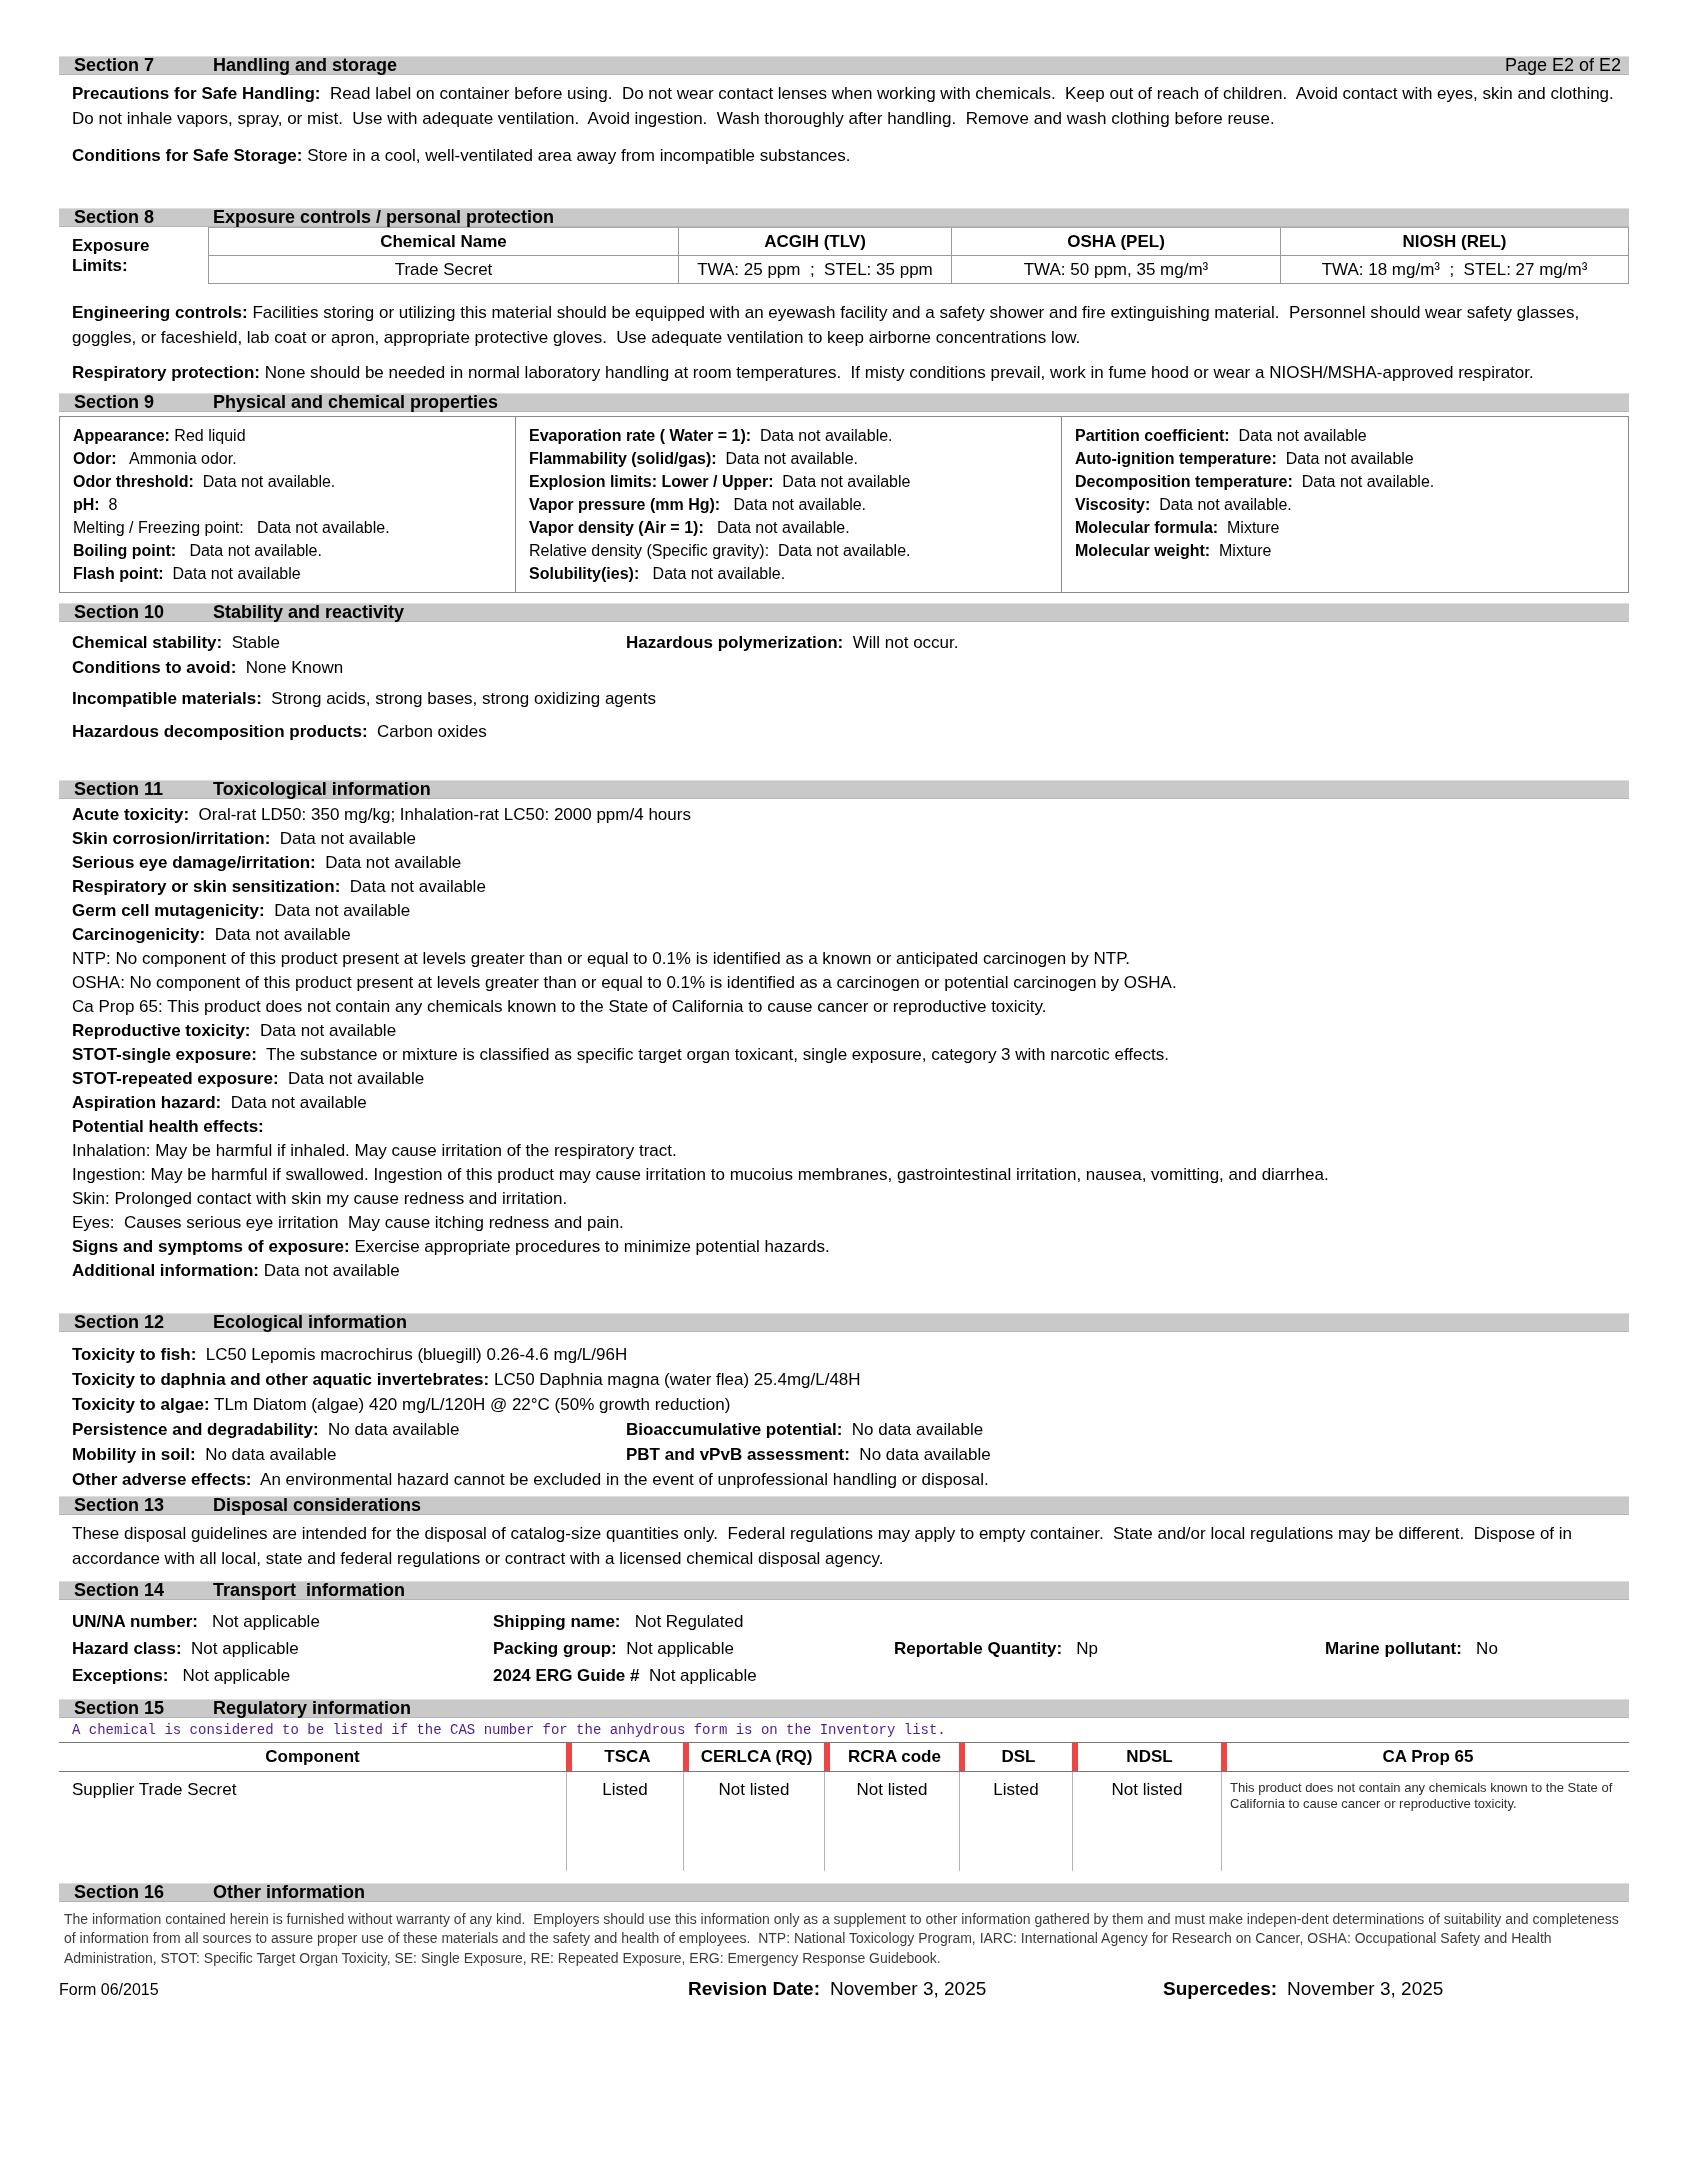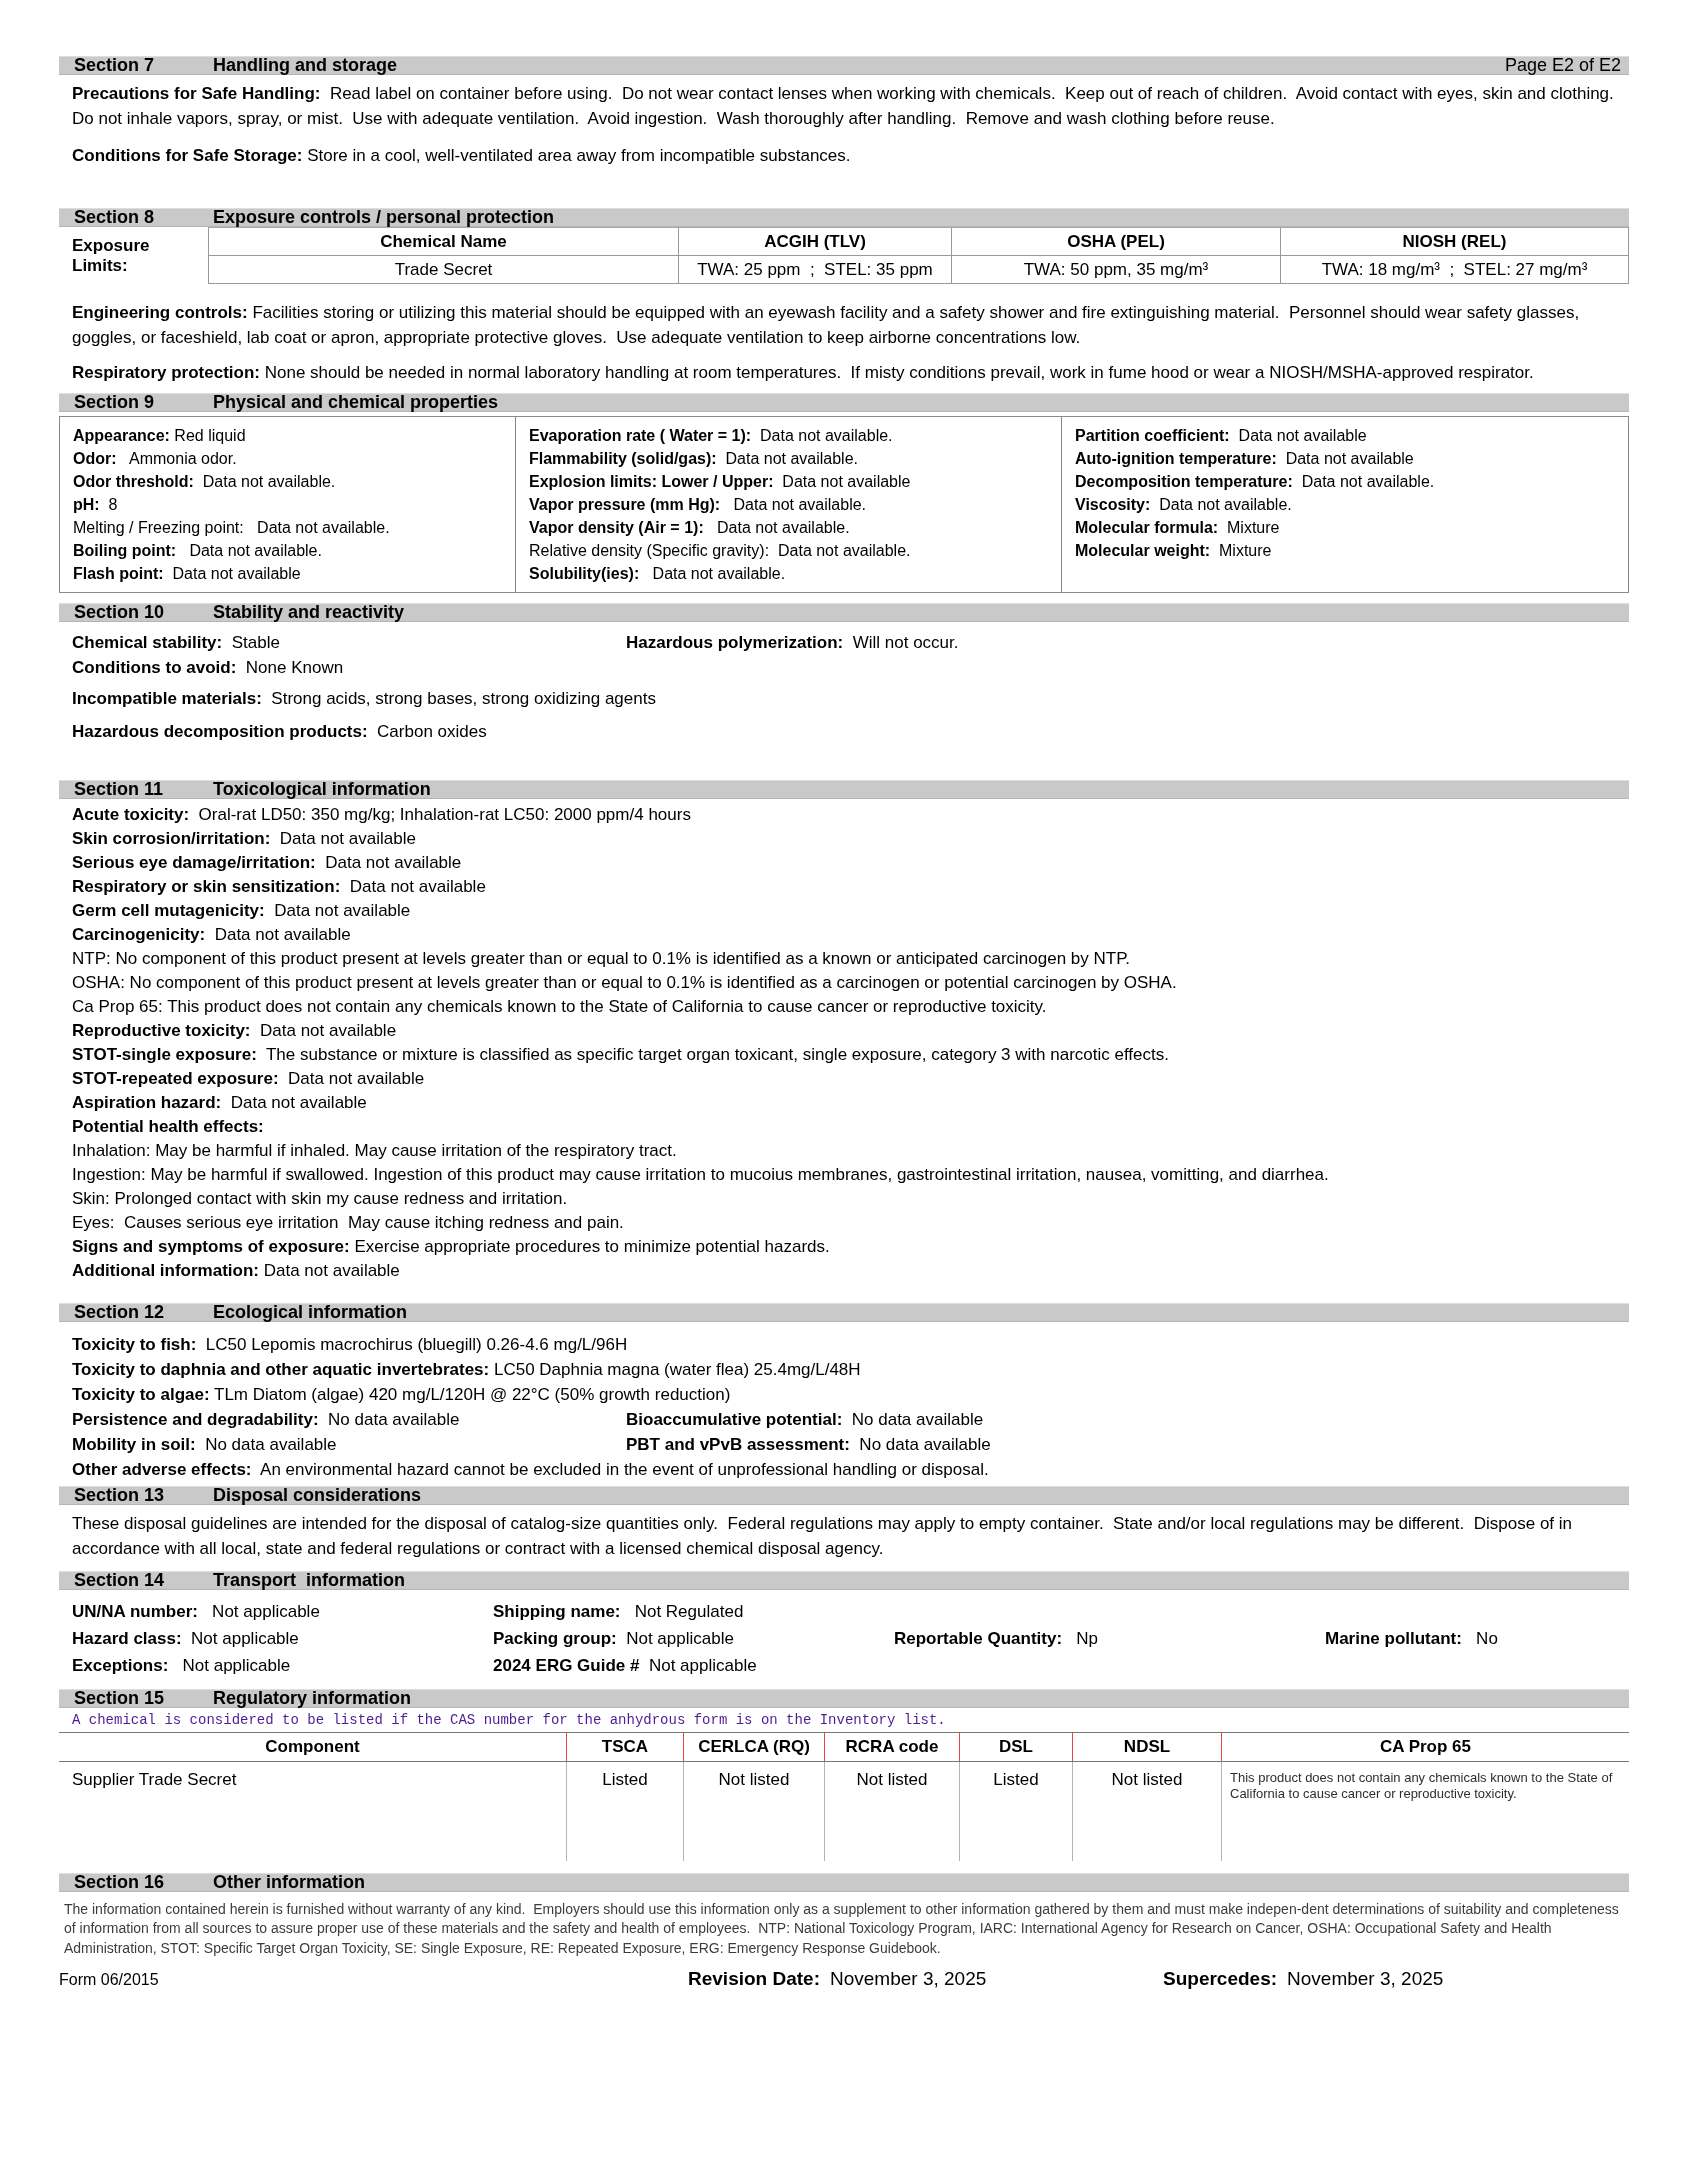--- a/index.html
+++ b/index.html
@@ -45,37 +45,37 @@
   
   .tox .kv{line-height:24px;}
   
   .note{font-size:14px;color:#4c1d95;padding-left:13px;line-height:19px;margin-top:3px;font-family:Liberation Mono, monospace;}
   .reg-table{border-top:1px solid #777;border-bottom:0;margin-top:2px;}
   .reg-head{display:flex;height:28px;border-bottom:1px solid #777;}
   .reg-body{display:flex;min-height:99px;}
   .reg-td{display:flex;align-items:center;justify-content:center;box-sizing:border-box;white-space:pre-wrap;}
   .reg-body .reg-td{align-items:flex-start;padding-top:8px;}
   .reg-td + .reg-td{border-left:1px solid #b5b5b5;}
-  .reg-head .reg-td + .reg-td{border-left:1px solid #ef4444;}
+  .reg-head .reg-td + .reg-td{border-left:6px solid #ef4444;}
   .rw1{flex:0 0 507px;} .rw2{flex:0 0 117px;} .rw3{flex:0 0 141px;} .rw4{flex:0 0 135px;}
   .rw5{flex:0 0 113px;} .rw6{flex:0 0 149px;} .rw7{flex:1;}
   .reg-td.left{justify-content:flex-start;padding-left:13px;}
   .caprop{font-size:13px;line-height:16px;text-align:left;justify-content:flex-start;padding:6px 8px 0 8px;color:#2e2e2e;}
   
   .legal{font-size:14px;color:#3c3c3c;line-height:19.3px;padding-left:5px;white-space:pre-wrap;}
   
   .footer{display:flex;align-items:baseline;margin-top:10px;}
   .form-label{font-size:16px;flex:0 0 629px;}
   .rev-group{flex:0 0 475px;font-size:19px;}
   .sup-group{font-size:19px;}
   .footer .val{margin-left:10px;font-weight:normal;}
   .footer .b{font-size:19px;}
   
   .mt6{margin-top:6px;} .mt8{margin-top:8px;} .mt10{margin-top:10px;} .mt12{margin-top:12px;}
-  .mt14{margin-top:20px;} .mt16{margin-top:16px;} .mt36{margin-top:36px;}
+  .mt14{margin-top:30px;} .mt16{margin-top:16px;} .mt36{margin-top:36px;}
   .mt40{margin-top:40px;} .mt2{margin-top:10px;} .mt4{margin-top:4px;}
 </style>
 </head>
 <body>
 
 <div class="secbar">
   <span class="sec-id">Section 7</span>
   <span class="sec-title">Handling and storage</span>
   <span class="page-label">Page E2 of E2</span>
 </div>

